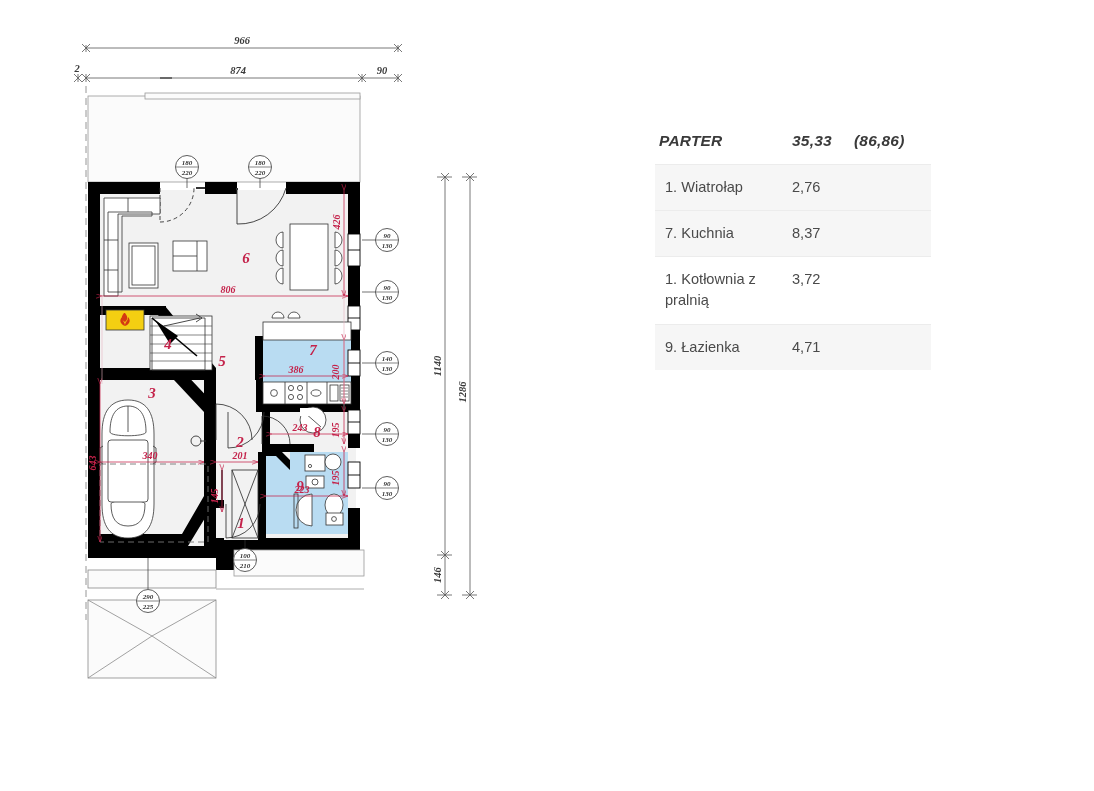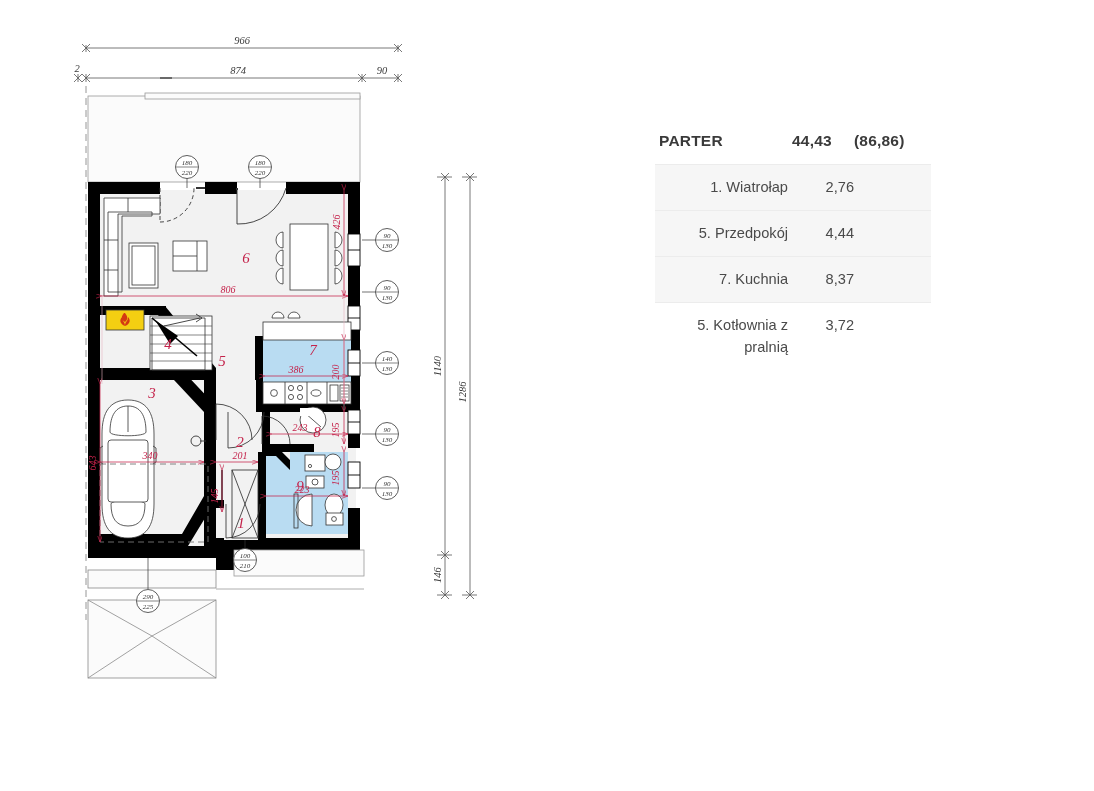--- a/index.html
+++ b/index.html
@@ -5,47 +5,48 @@
 <style>
   html,body{margin:0;padding:0;}
   body{
     width:1094px;height:791px;background:#ffffff;
     font-family:"Liberation Sans", sans-serif;
     overflow:hidden;position:relative;
   }
   #root{position:absolute;inset:0;}
 
   
-  #plan{position:absolute;left:0;top:0;width:640px;height:791px;}
+  #plan{position:absolute;left:0;top:0;width:640px;height:791px;font-weight:bold;}
   #plan svg{display:block;}
 
   
   #legend{
     position:absolute;left:655px;top:128px;width:276px;
   }
   .lg-head{
     display:flex;align-items:baseline;
     padding:4px 0 14px 4px;
     font-size:15.5px;font-weight:bold;color:#3a3a3a;
     letter-spacing:.2px;
+    font-style:italic;
   }
   .lg-head .h-name{width:133px;}
   .lg-head .h-area{width:62px;}
   .lg-head .h-alt{}
 
   .lg-row{
     display:flex;align-items:flex-start;
     padding:12px 0 12px 10px;
     font-size:14.6px;color:#4a4a4a;
     border-top:1px solid #ececec;
     line-height:1.45;
   }
   .lg-row.alt{background:#f6f6f6;}
-  .lg-row .r-name{width:123px;padding-right:4px;text-align:right;}
-  .lg-row .r-area{width:62px;text-align:right;}
+  .lg-row .r-name{width:123px;padding-right:4px;}
+  .lg-row .r-area{width:62px;}
   .lg-row .r-alt{}
 </style>
 </head>
 <body>
 
 <div id="root">
 
   <div id="plan">
   <svg width="640" height="791" viewBox="0 0 640 791" xmlns="http://www.w3.org/2000/svg">
     <defs>
@@ -481,39 +482,39 @@
       <text x="317" y="437" text-anchor="middle">8</text>
       <text x="300" y="491" text-anchor="middle">9</text>
     </g>
   </svg>
   </div>
 
   <div id="legend">
 
     <div class="lg-head">
       <span class="h-name">PARTER</span>
-      <span class="h-area">44,43</span>
+      <span class="h-area">35,33</span>
       <span class="h-alt">(86,86)</span>
     </div>
 
     <div class="lg-row alt">
       <span class="r-name">1. Wiatrołap</span>
       <span class="r-area">2,76</span>
-      <span class="r-alt"></span>
-    </div>
-    <div class="lg-row alt">
-      <span class="r-name">5. Przedpokój</span>
-      <span class="r-area">4,44</span>
       <span class="r-alt"></span>
     </div>
     <div class="lg-row alt">
       <span class="r-name">7. Kuchnia</span>
       <span class="r-area">8,37</span>
       <span class="r-alt"></span>
     </div>
     <div class="lg-row">
-      <span class="r-name">5. Kotłownia z pralnią</span>
+      <span class="r-name">1. Kotłownia z pralnią</span>
       <span class="r-area">3,72</span>
       <span class="r-alt"></span>
     </div>
+    <div class="lg-row alt">
+      <span class="r-name">9. Łazienka</span>
+      <span class="r-area">4,71</span>
+      <span class="r-alt"></span>
+    </div>
   </div>
 
 </div>
 
 </body></html>

